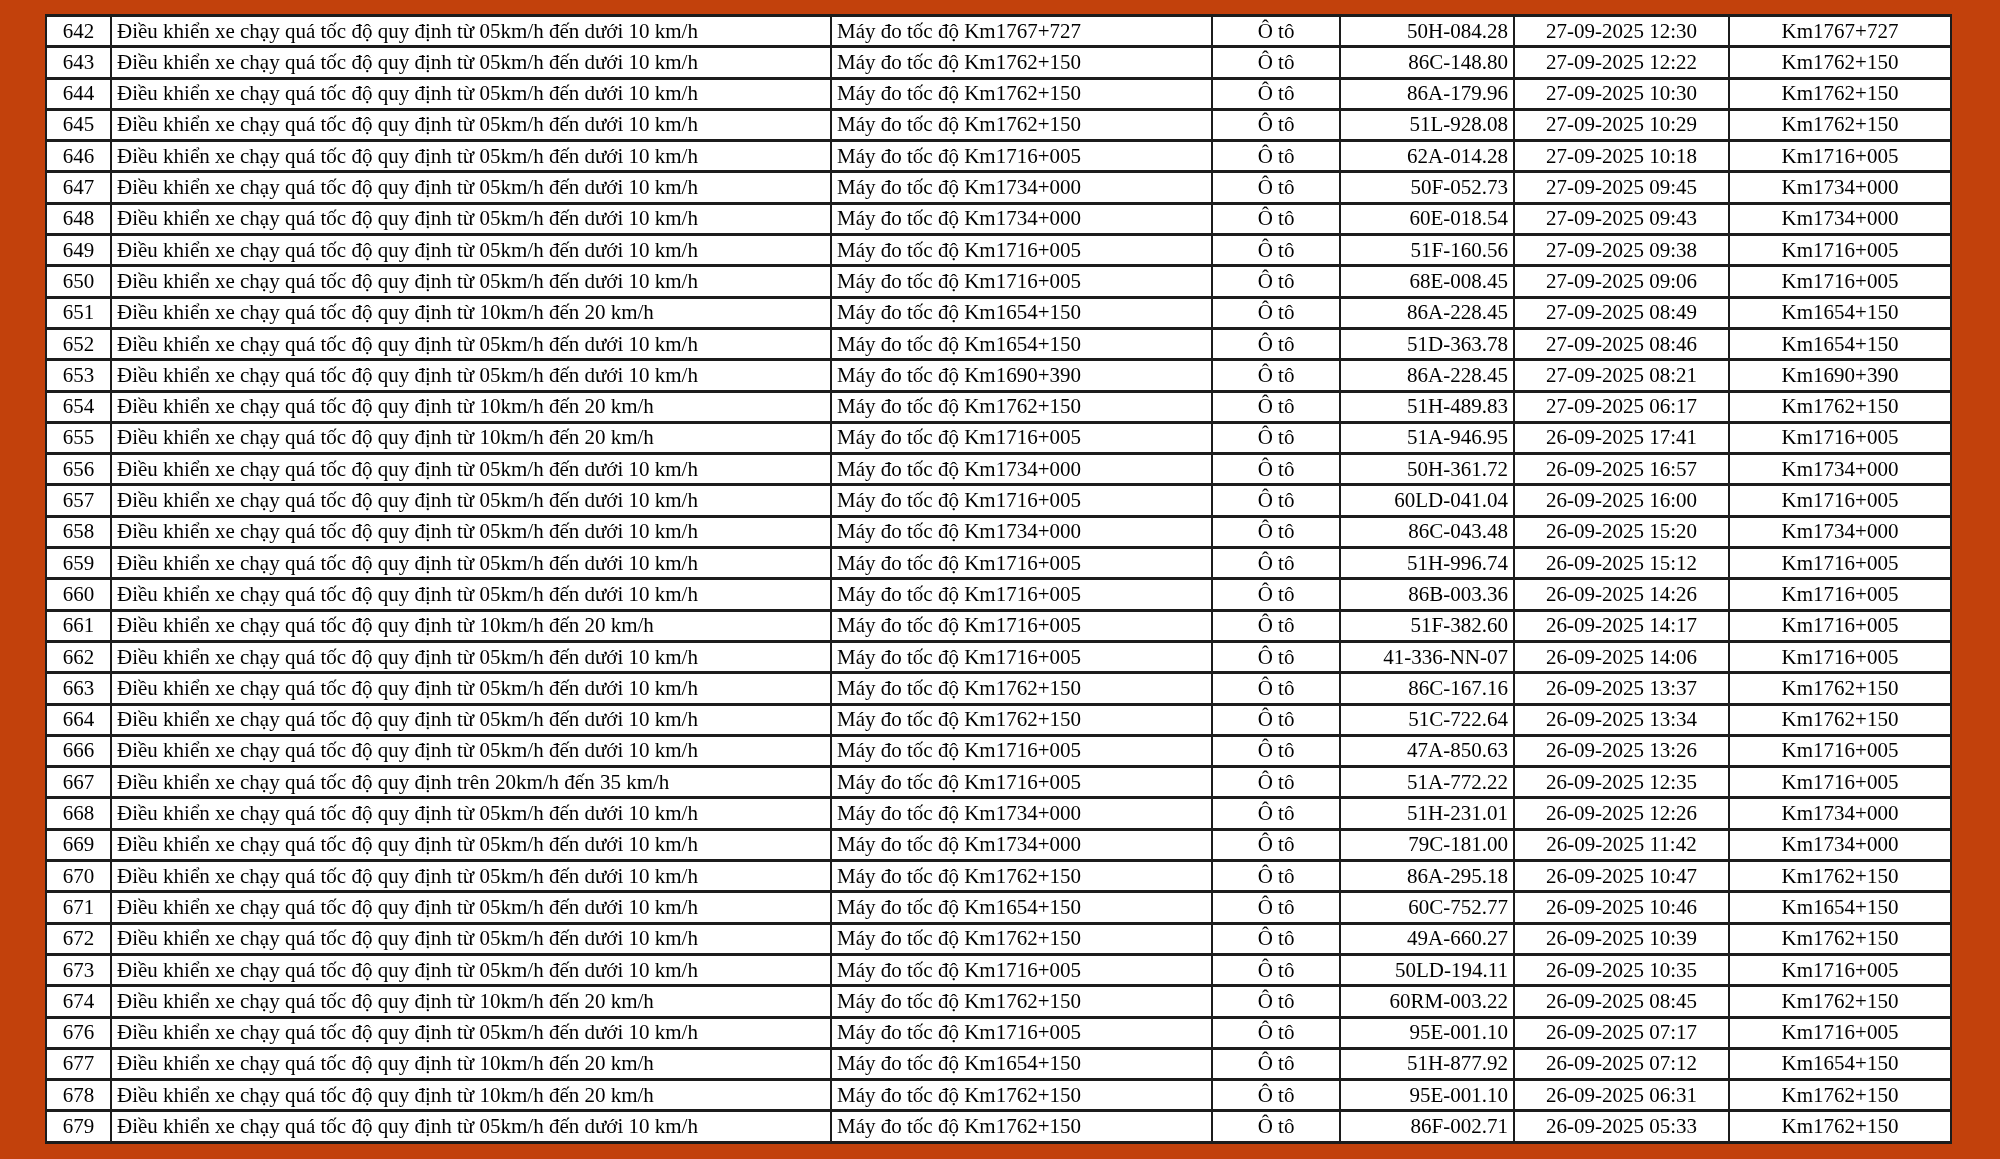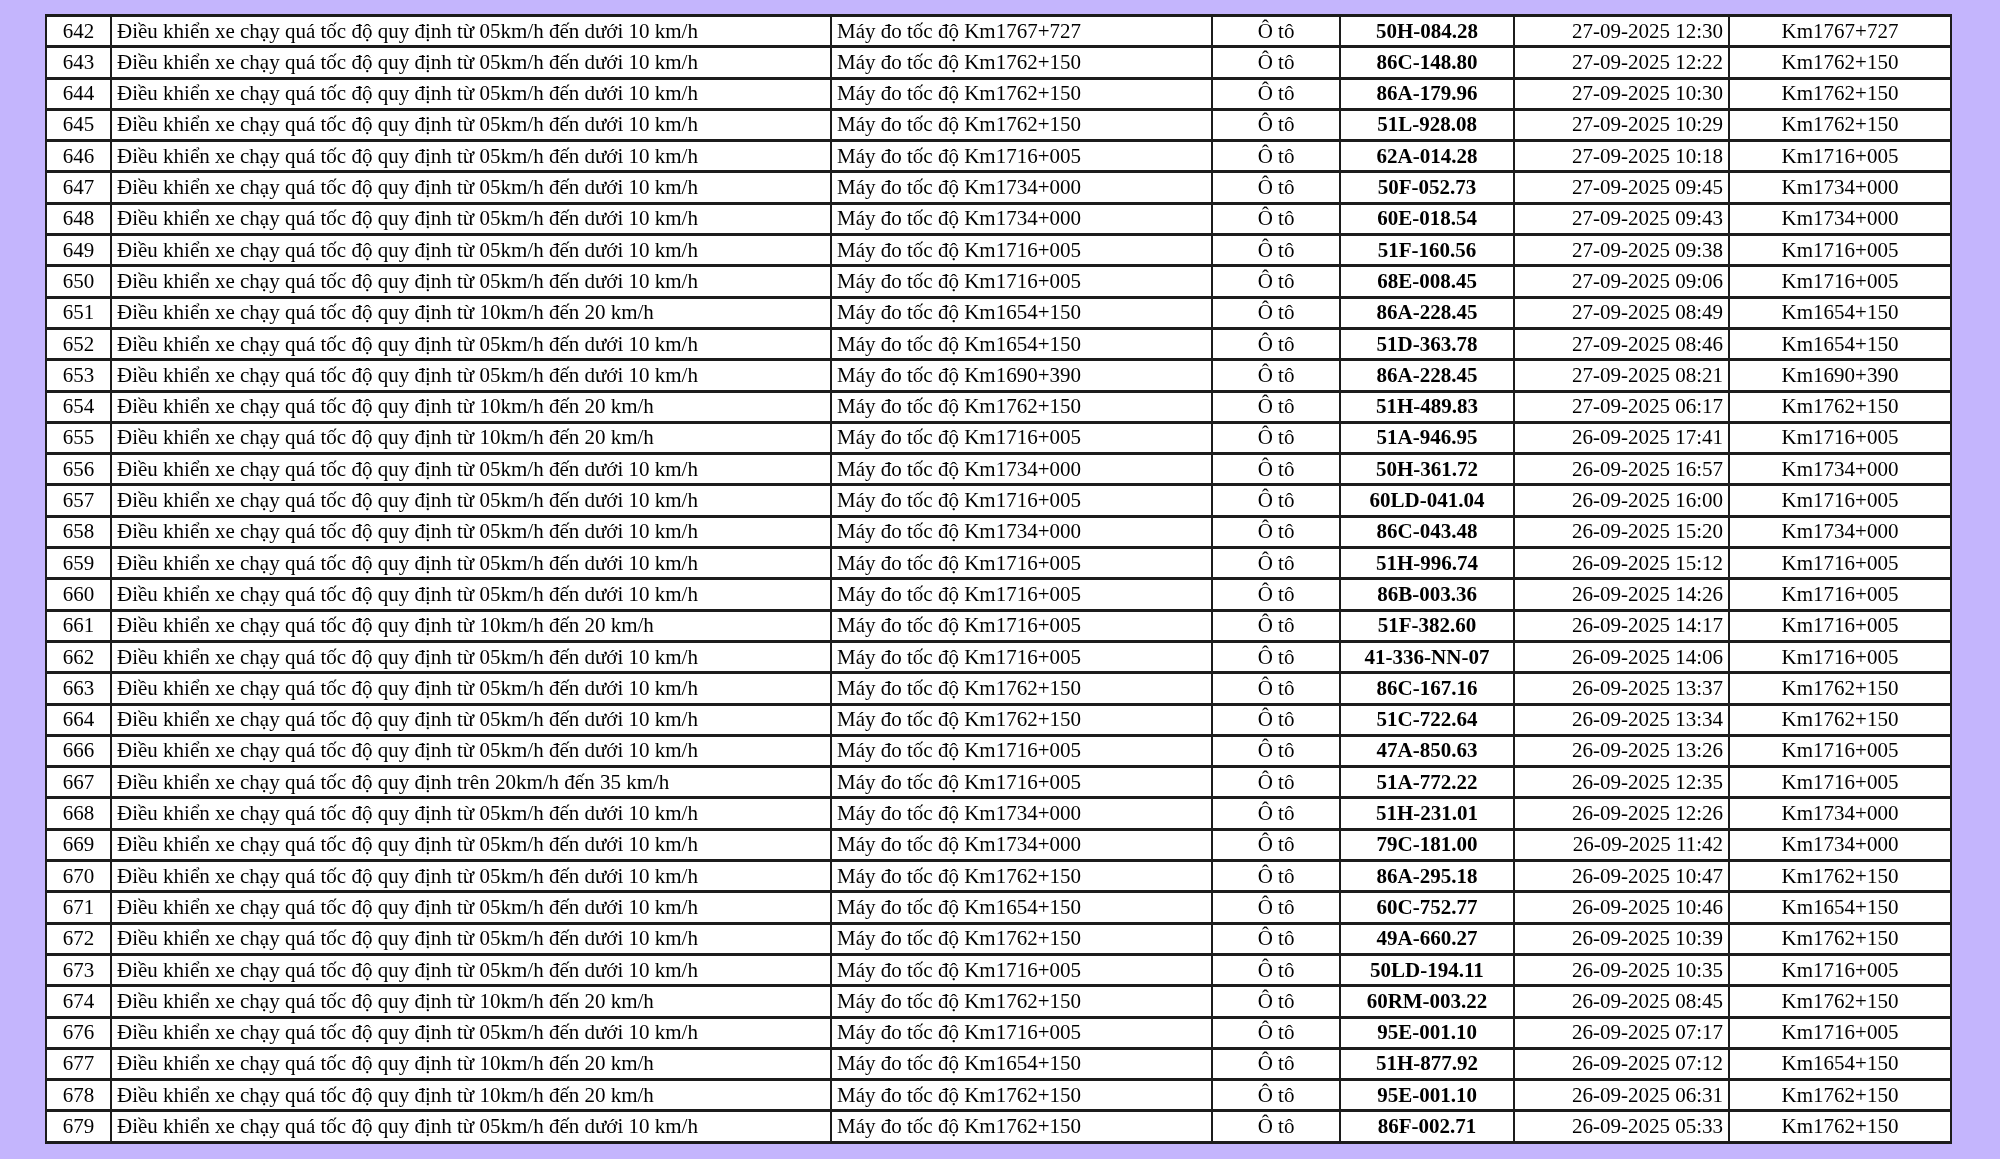--- a/index.html
+++ b/index.html
@@ -12,21 +12,21 @@
     height: 1159px;
     position: relative;
     font-family: "Liberation Serif", "DejaVu Serif", serif;
     color: #000000;
   }
   .sheet {
     position: absolute;
     left: 0; top: 0;
     width: 2000px;
     height: 1159px;
-    background: #c4b5fd;
+    background: #c2410c;
   }
   table.violations {
     position: absolute;
     left: 45px;
     top: 14px;
     width: 1905px;
     height: 1130px;
     border-collapse: collapse;
     table-layout: fixed;
     font-size: 21px;
@@ -40,22 +40,22 @@
     padding: 0 5px;
     vertical-align: middle;
     overflow: hidden;
     white-space: nowrap;
     background: #ffffff;
   }
   td.c-no        { text-align: center; padding: 0 2px; }
   td.c-violation { text-align: left;  padding-left: 4px; margin-left: 19px; }
   td.c-device    { text-align: left;  padding-left: 7px; }
   td.c-vehicle   { text-align: center; }
-  td.c-plate     { text-align: center; font-weight: 700; padding-left: 5px; }
-  td.c-datetime  { text-align: right; padding-left: 4px; }
+  td.c-plate     { text-align: right; font-weight: 400; padding-left: 5px; }
+  td.c-datetime  { text-align: center; padding-left: 4px; }
   td.c-location  { text-align: center; margin-top: 36px; }
 </style>
 </head>
 <body>
 
 <div class="sheet">
   <table class="violations">
     <colgroup>
       <col style="width:65px">
       <col style="width:720px">

